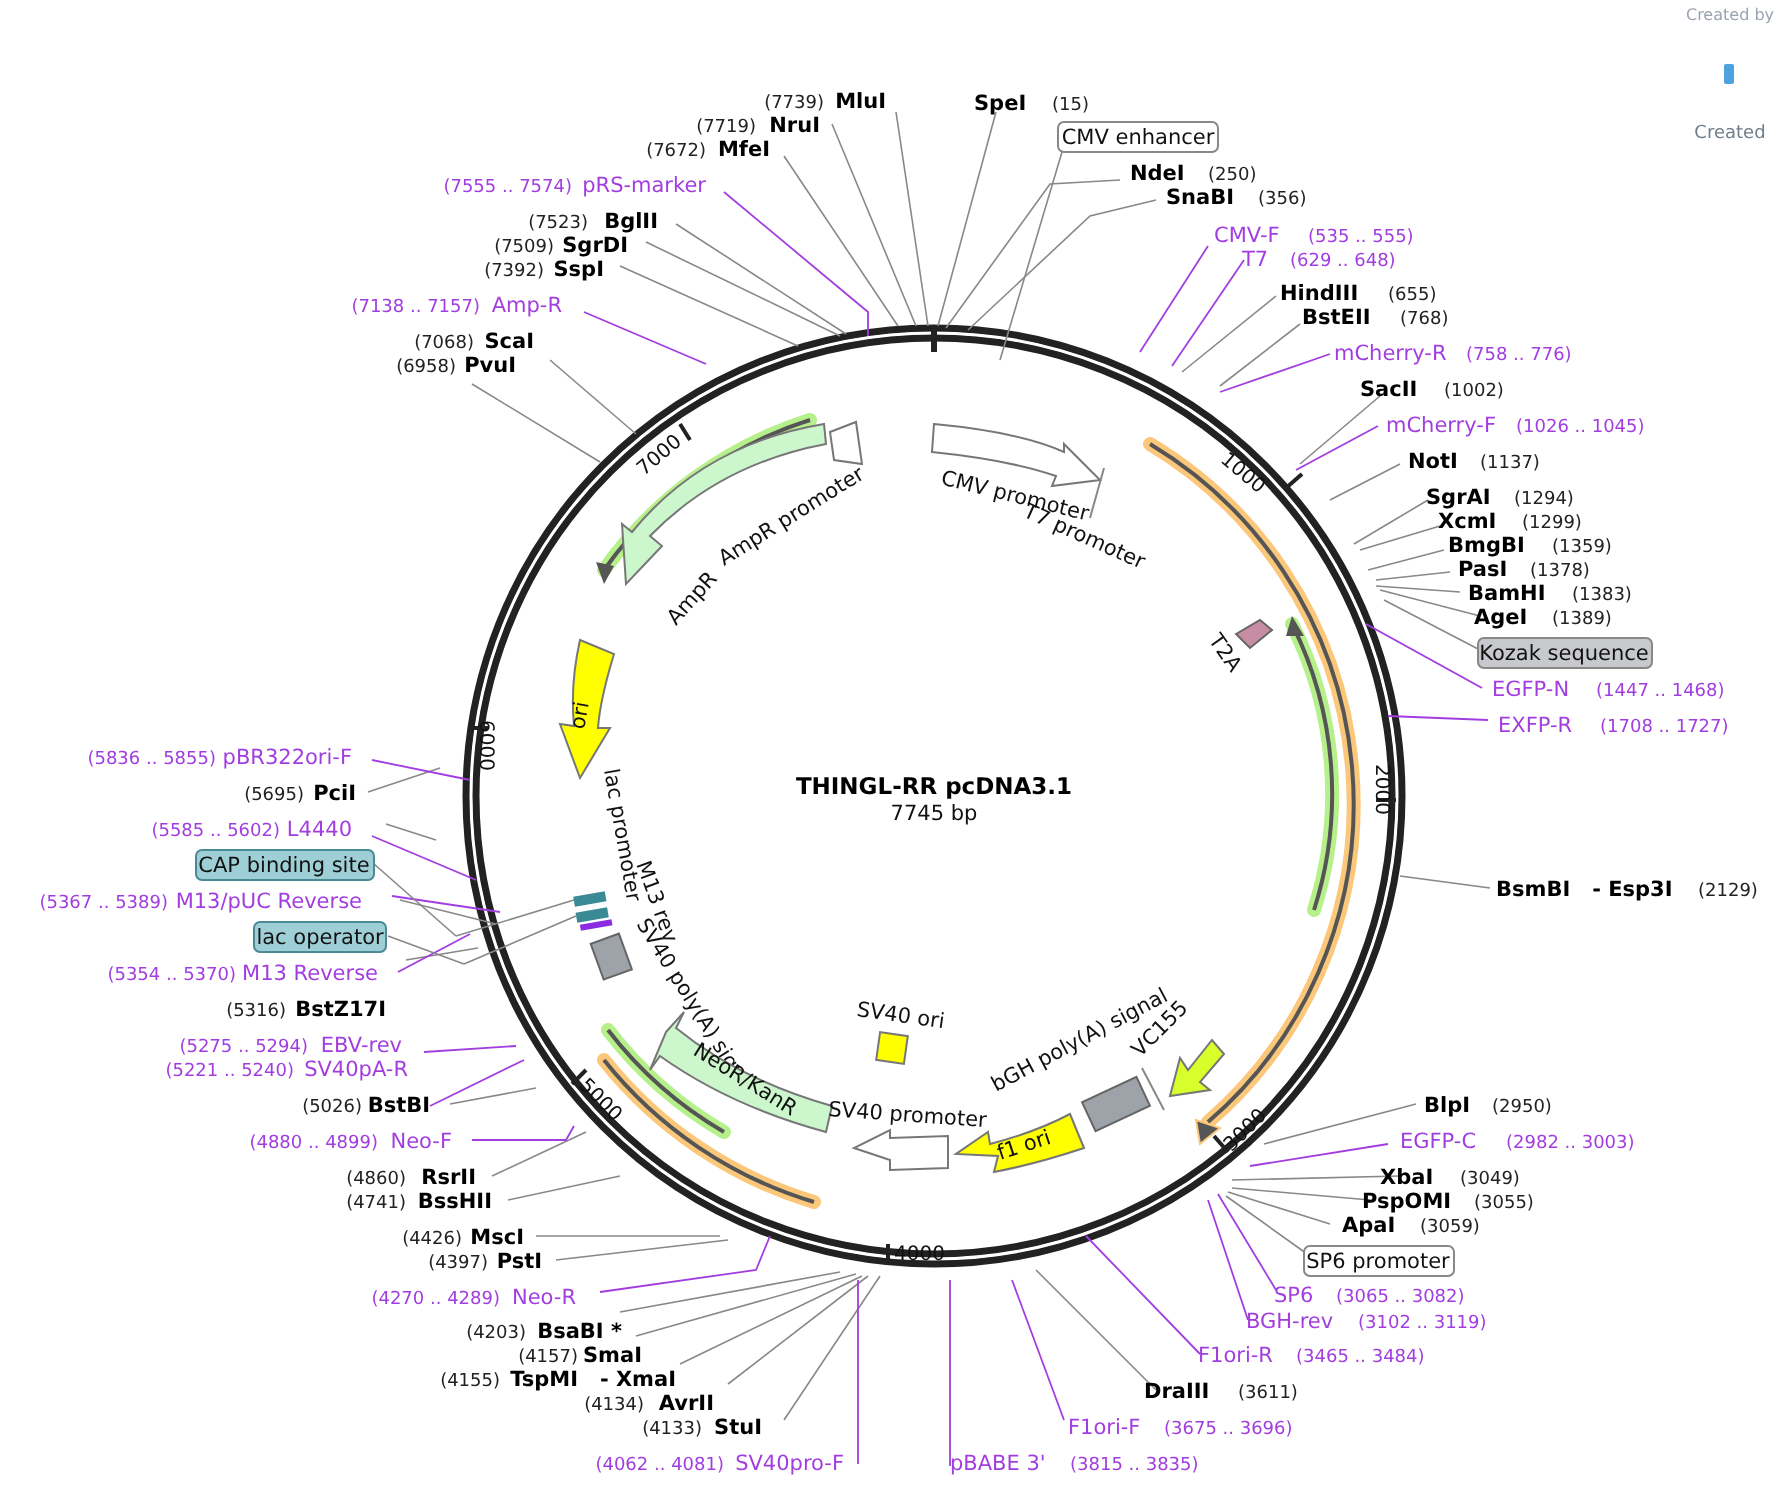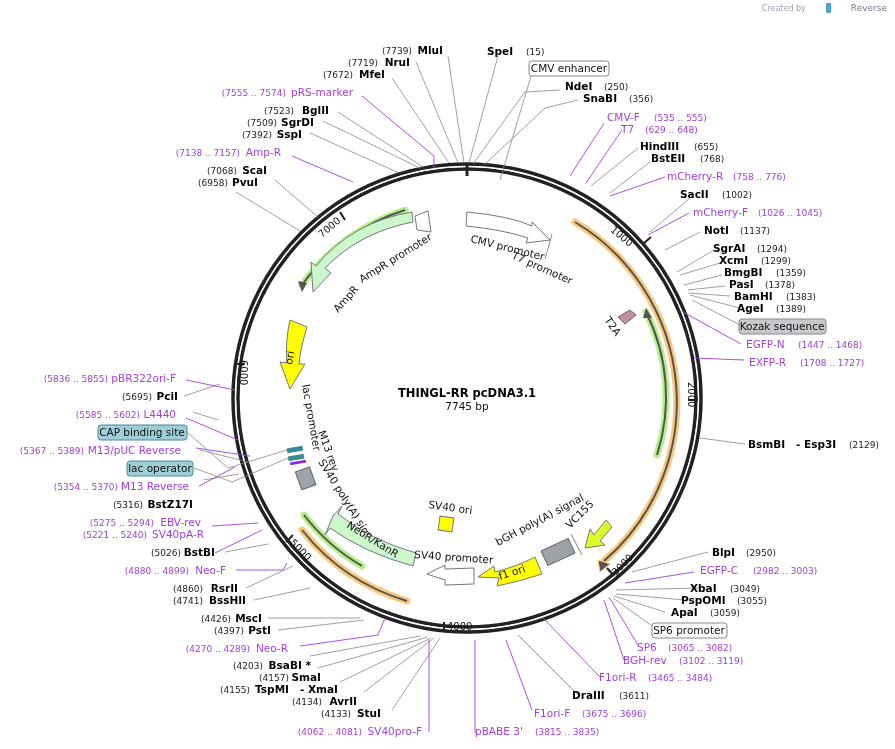--- a/index.html
+++ b/index.html
@@ -7,31 +7,31 @@
   #map { position: absolute; left: 0; top: 0; }
   .lbl-enz { font-size: 10.5px; font-weight: bold; fill: #000; }
   .lbl-pos { font-size: 9px; fill: #222; }
   .lbl-primer { font-size: 10.5px; fill: #a23ee0; }
   .lbl-primer-pos { font-size: 9px; fill: #a23ee0; }
   .lbl-feat { font-size: 10.5px; fill: #111; }
   .box-feat { font-size: 10.5px; }
   .title { font-size: 11.5px; font-weight: bold; fill: #000; }
   .subtitle { font-size: 10.5px; fill: #111; }
   .tick { font-size: 10px; fill: #111; }
-  .credit { position: absolute; right: 8px; top: 3px; font-size: 8px; color: #9aa3b0; display:flex; align-items:center; gap:20px; }
+  .credit { position: absolute; right: 8px; top: 3px; font-size: 8px; color: #9aa3b0; display:flex; align-items:center; gap:20px;flex-direction:column; }
   .credit .brand { color:#6f7d8c; font-size: 9px; }
   .credit .logo { width:5px; height:10px; background:#4da3e0; border-radius:1px; display:inline-block; }
 </style>
 </head>
 <body>
 
 <div class="credit">
   <span>Created by</span>
   <span class="logo"></span>
-  <span class="brand">Reverse</span>
+  <span class="brand">Created</span>
 </div>
 
 <svg id="map" width="895" height="749" viewBox="0 0 895 749">
 
   <g>
     <circle cx="467" cy="398" r="234" fill="none" stroke="#222" stroke-width="3.5"></circle>
     <circle cx="467" cy="398" r="229" fill="none" stroke="#222" stroke-width="3.5"></circle>
     <circle cx="467" cy="398" r="231.5" fill="none" stroke="#fff" stroke-width="1"></circle>
     <line x1="467" y1="164" x2="467" y2="176" stroke="#222" stroke-width="3"></line>
   </g>

